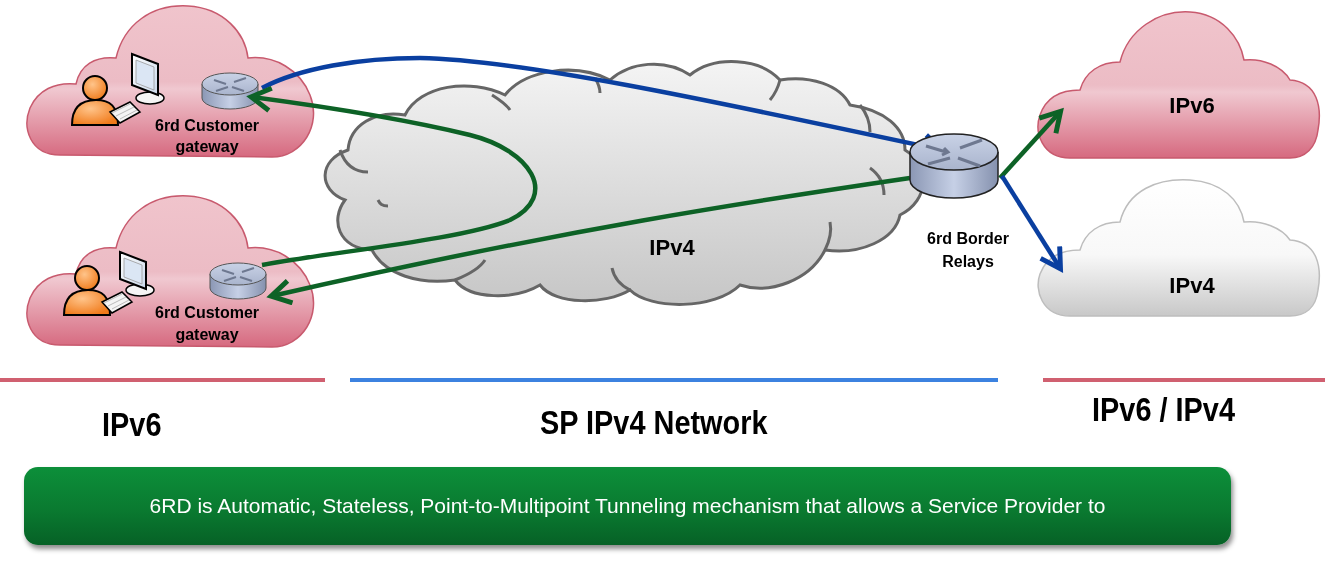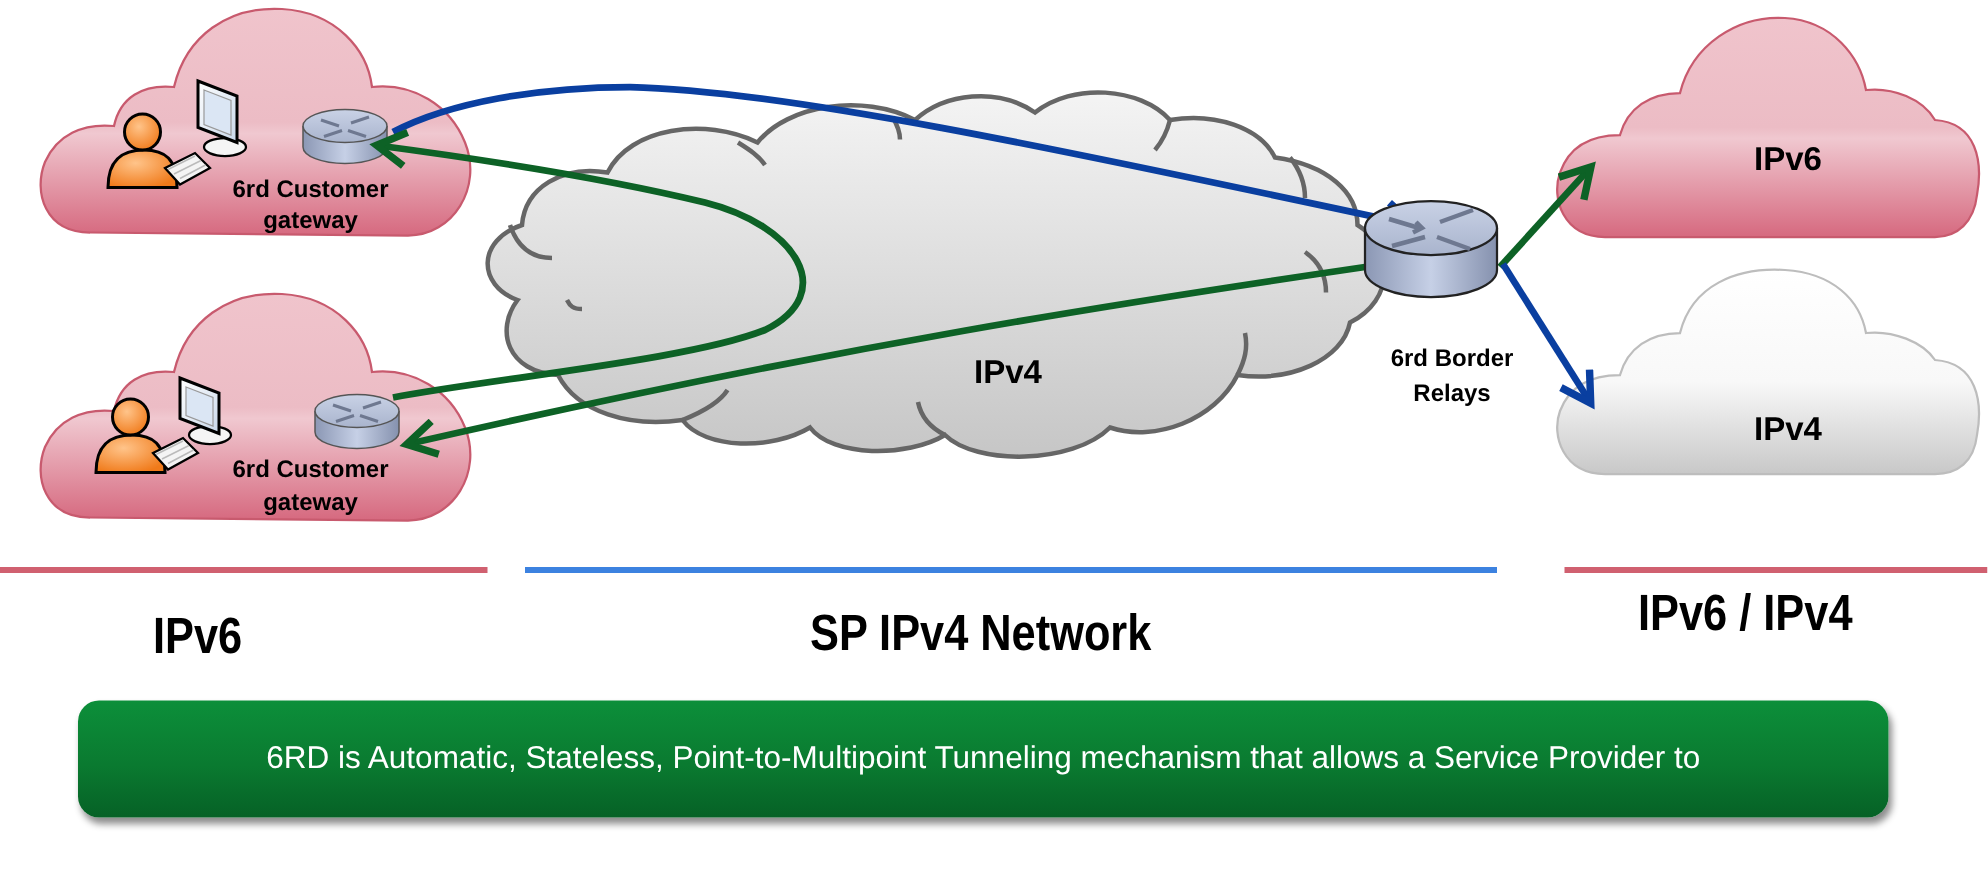--- a/index.html
+++ b/index.html
@@ -3,21 +3,21 @@
 <meta charset="utf-8">
 <style>
   html, body { margin:0; padding:0; background:#ffffff; }
   body { width:1325px; height:580px; position:relative; overflow:hidden; font-family:"Liberation Sans", sans-serif; }
   #diagram { position:absolute; left:0; top:0; }
   .lbl { font-family:"Liberation Sans", sans-serif; font-weight:bold; fill:#000; }
   .section-title { position:absolute; font-family:"Liberation Sans", sans-serif; font-weight:bold; color:#000; font-size:34px; transform:scaleX(0.85); transform-origin:left top; white-space:nowrap; }
   .rule { position:absolute; height:4px; top:378px; }
   #summary-box { position:absolute; left:24px; top:467px; width:1207px; height:78px; border-radius:14px;
     background:linear-gradient(#0c8f3a 0%, #0a7a30 55%, #066126 100%);
-    box-shadow:2px 4px 5px rgba(0,0,0,0.45); display:flex; flex-direction:column; align-items:center; justify-content:center;margin-left:28px; }
+    box-shadow:2px 4px 5px rgba(0,0,0,0.45); display:flex; flex-direction:column; align-items:center; justify-content:center; }
   #summary-box span { color:#fff; font-family:"Liberation Sans", sans-serif; font-size:21px; line-height:32px; text-align:center; white-space:nowrap; }
 </style>
 </head>
 <body>
 
 <svg id="diagram" width="1325" height="580" viewBox="0 0 1325 580">
   <defs>
     <linearGradient id="pinkGrad" x1="0" y1="0" x2="0" y2="1">
       <stop offset="0" stop-color="#f0c4cc"></stop>
       <stop offset="0.5" stop-color="#ecbcc5"></stop>

